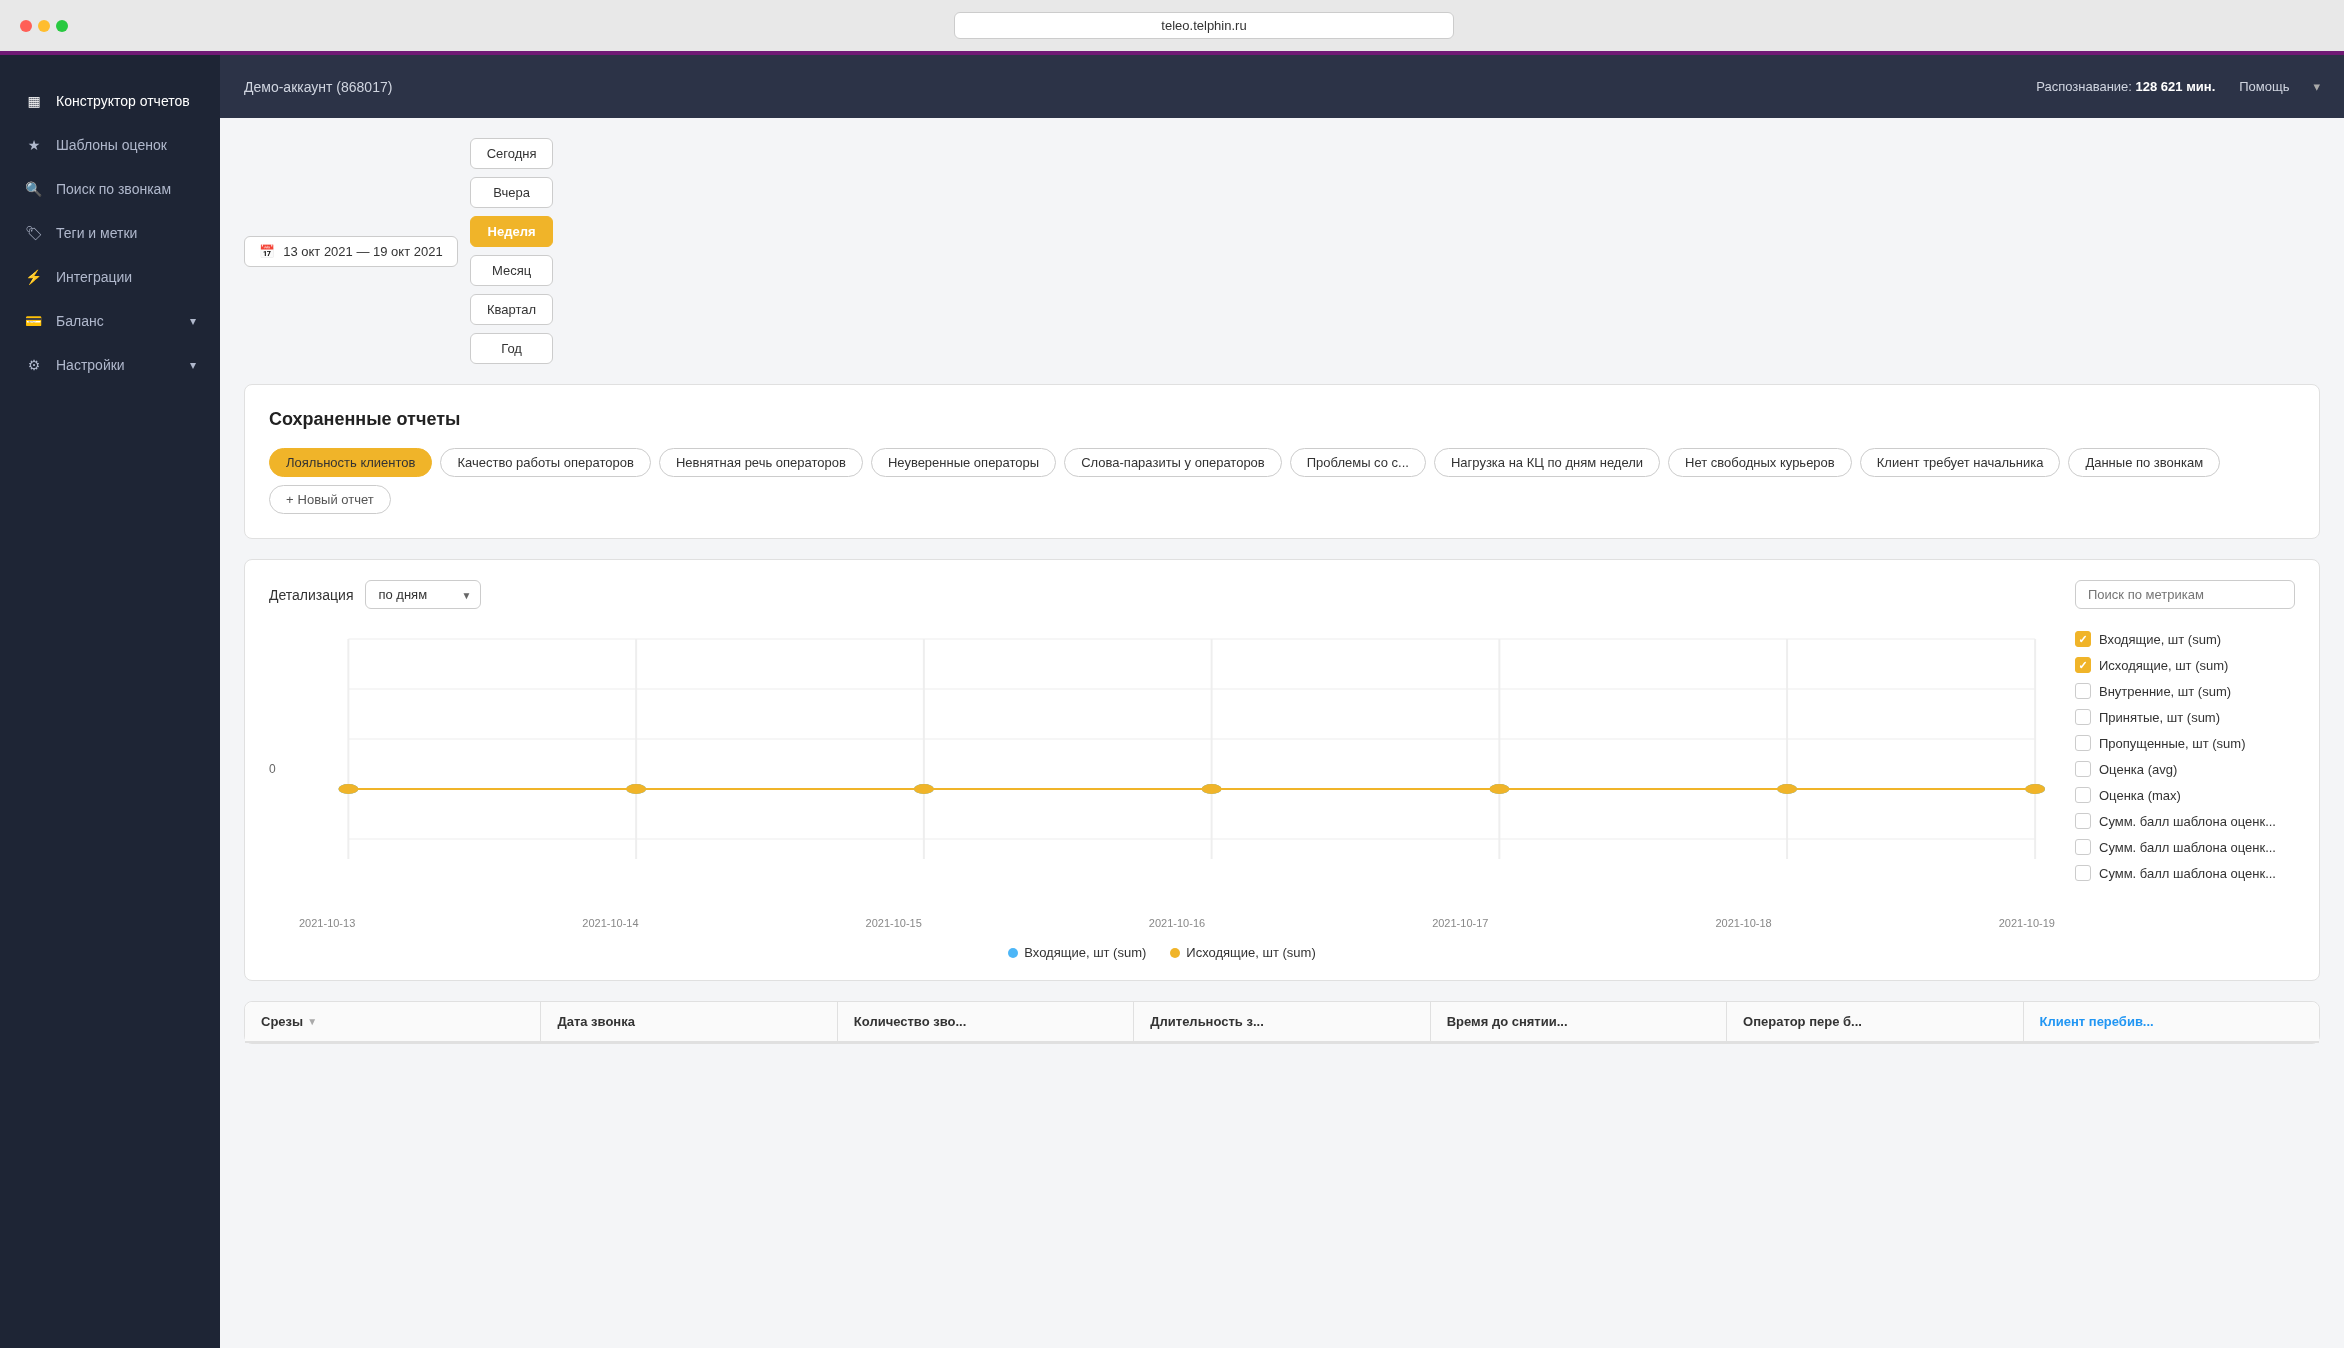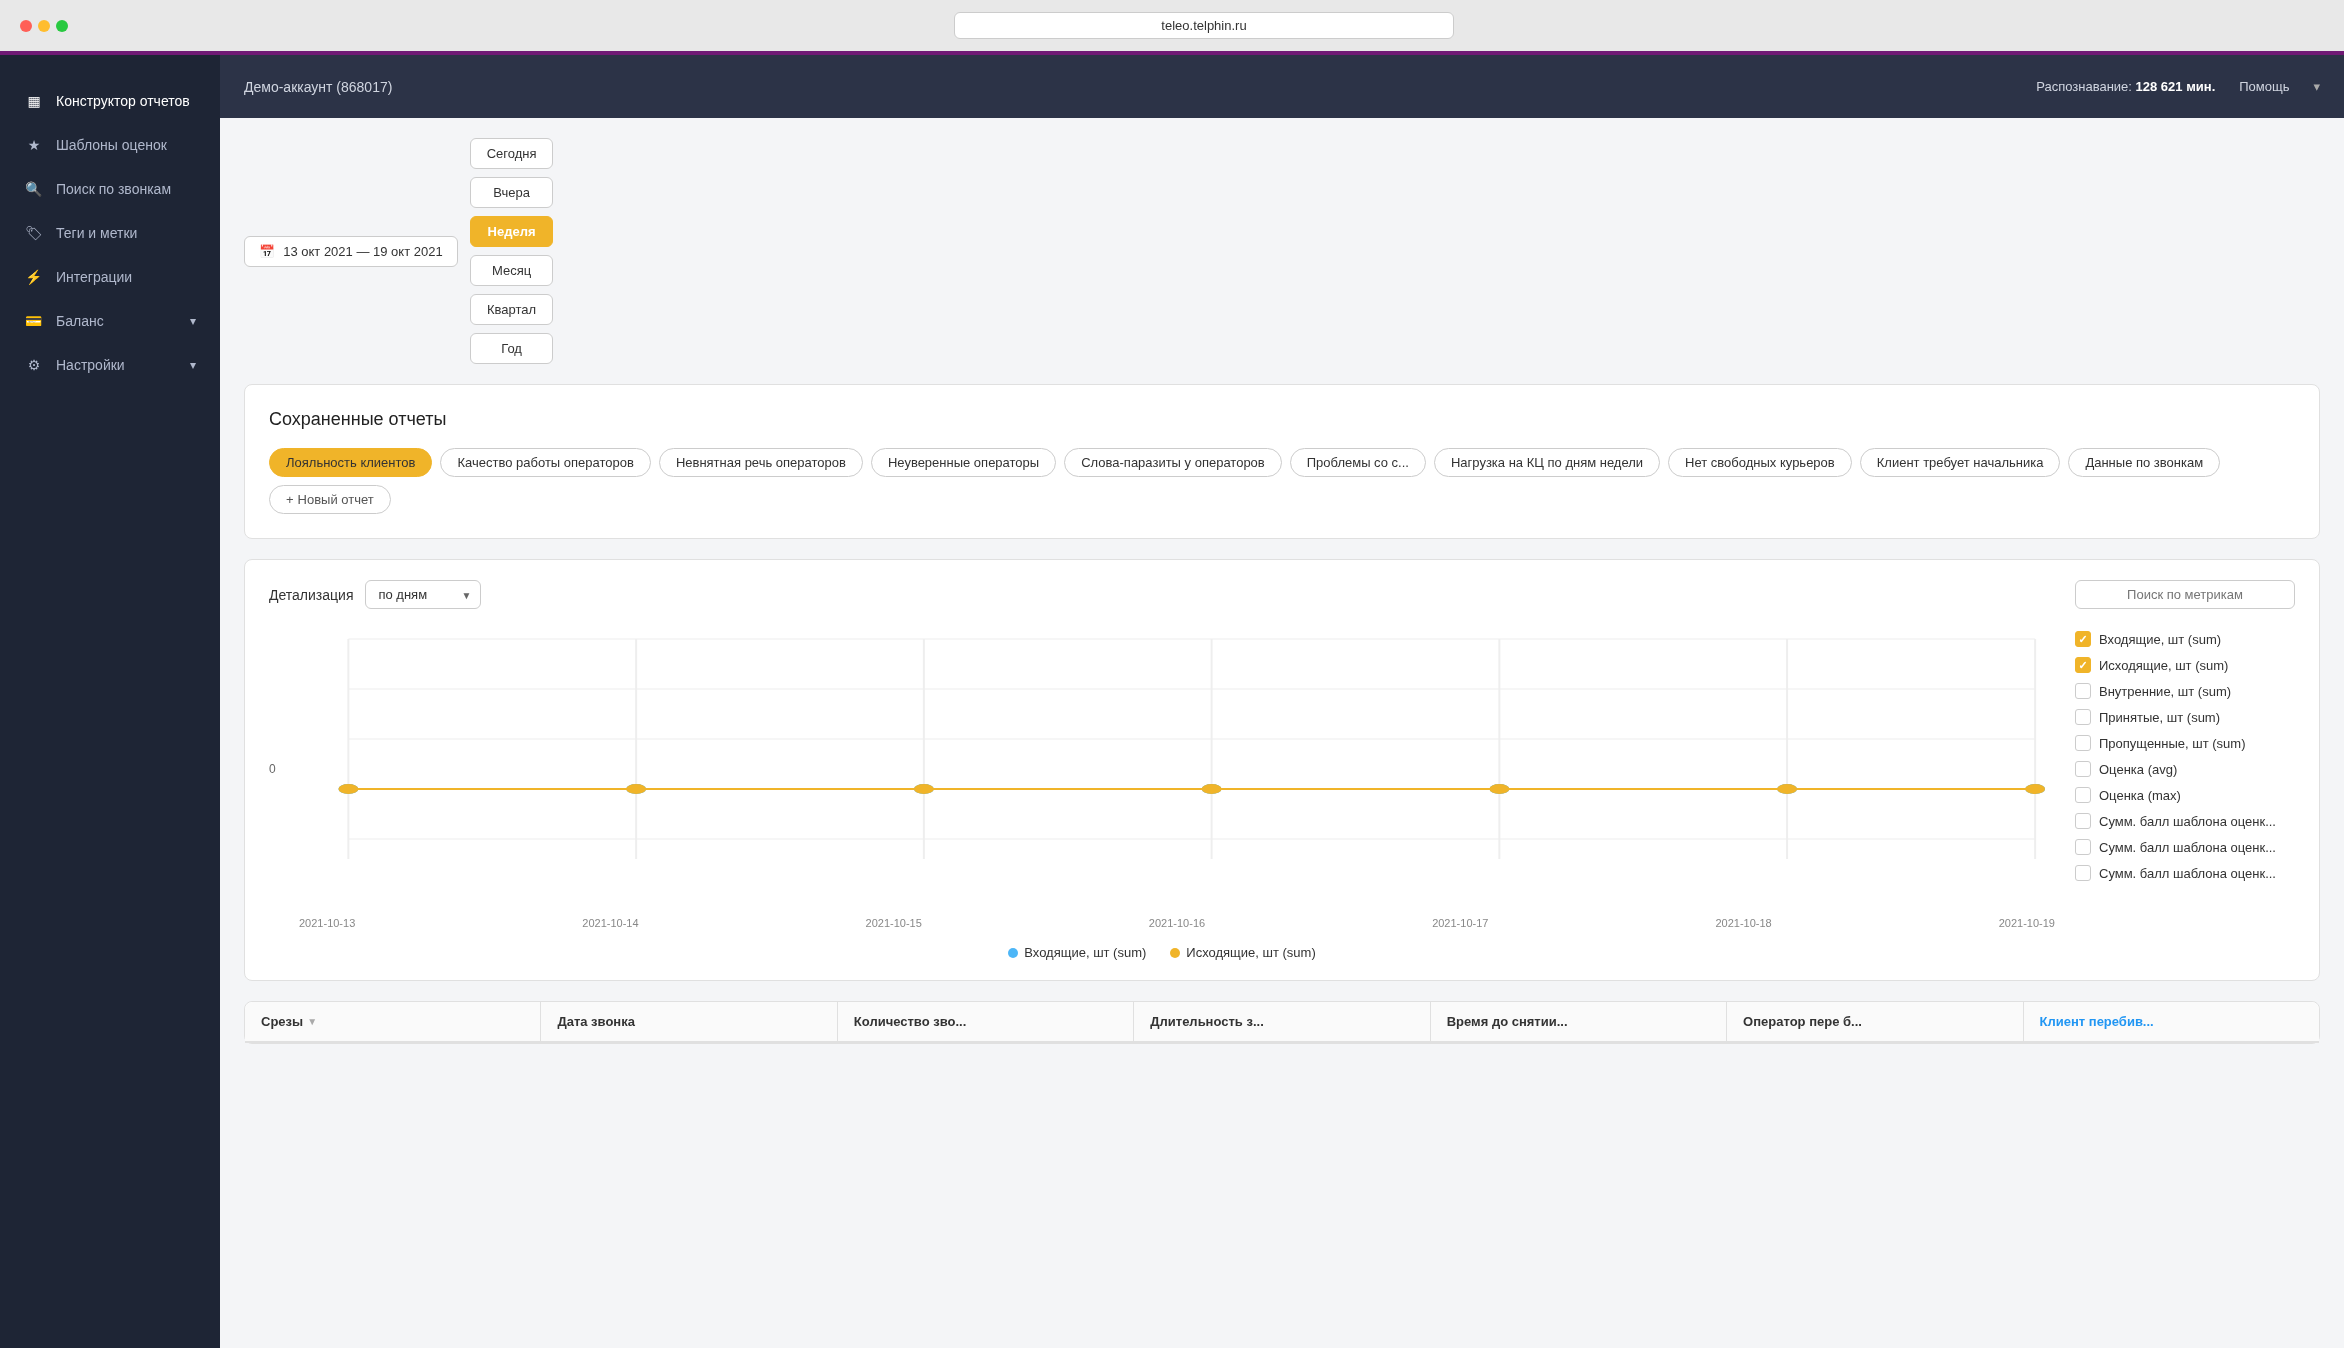--- a/index.html
+++ b/index.html
@@ -135,21 +135,21 @@
     
     .card {
       background: white;
       border-radius: 8px;
       border: 1px solid #e0e0e0;
       margin-bottom: 20px;
       padding: 24px;
     }
     .card-title {
       font-size: 18px;
-      font-weight: 400;
+      font-weight: 700;
       color: #222;
       margin-bottom: 18px;
     }
 
     
     .report-tags { display: flex; flex-wrap: wrap; gap: 8px; }
     .report-tag {
       border: 1px solid #ccc;
       background: white;
       border-radius: 20px;
@@ -220,21 +220,20 @@
       color: #666;
       pointer-events: none;
     }
     .metrics-search {
       border: 1px solid #ccc;
       border-radius: 6px;
       padding: 6px 12px;
       font-size: 13px;
       width: 220px;
       color: #333;
-      text-align: center;
     }
 
     .chart-area {
       display: flex;
       gap: 20px;
     }
     .chart-main { flex: 1; }
     .chart-svg-wrap {
       position: relative;
       height: 280px;

